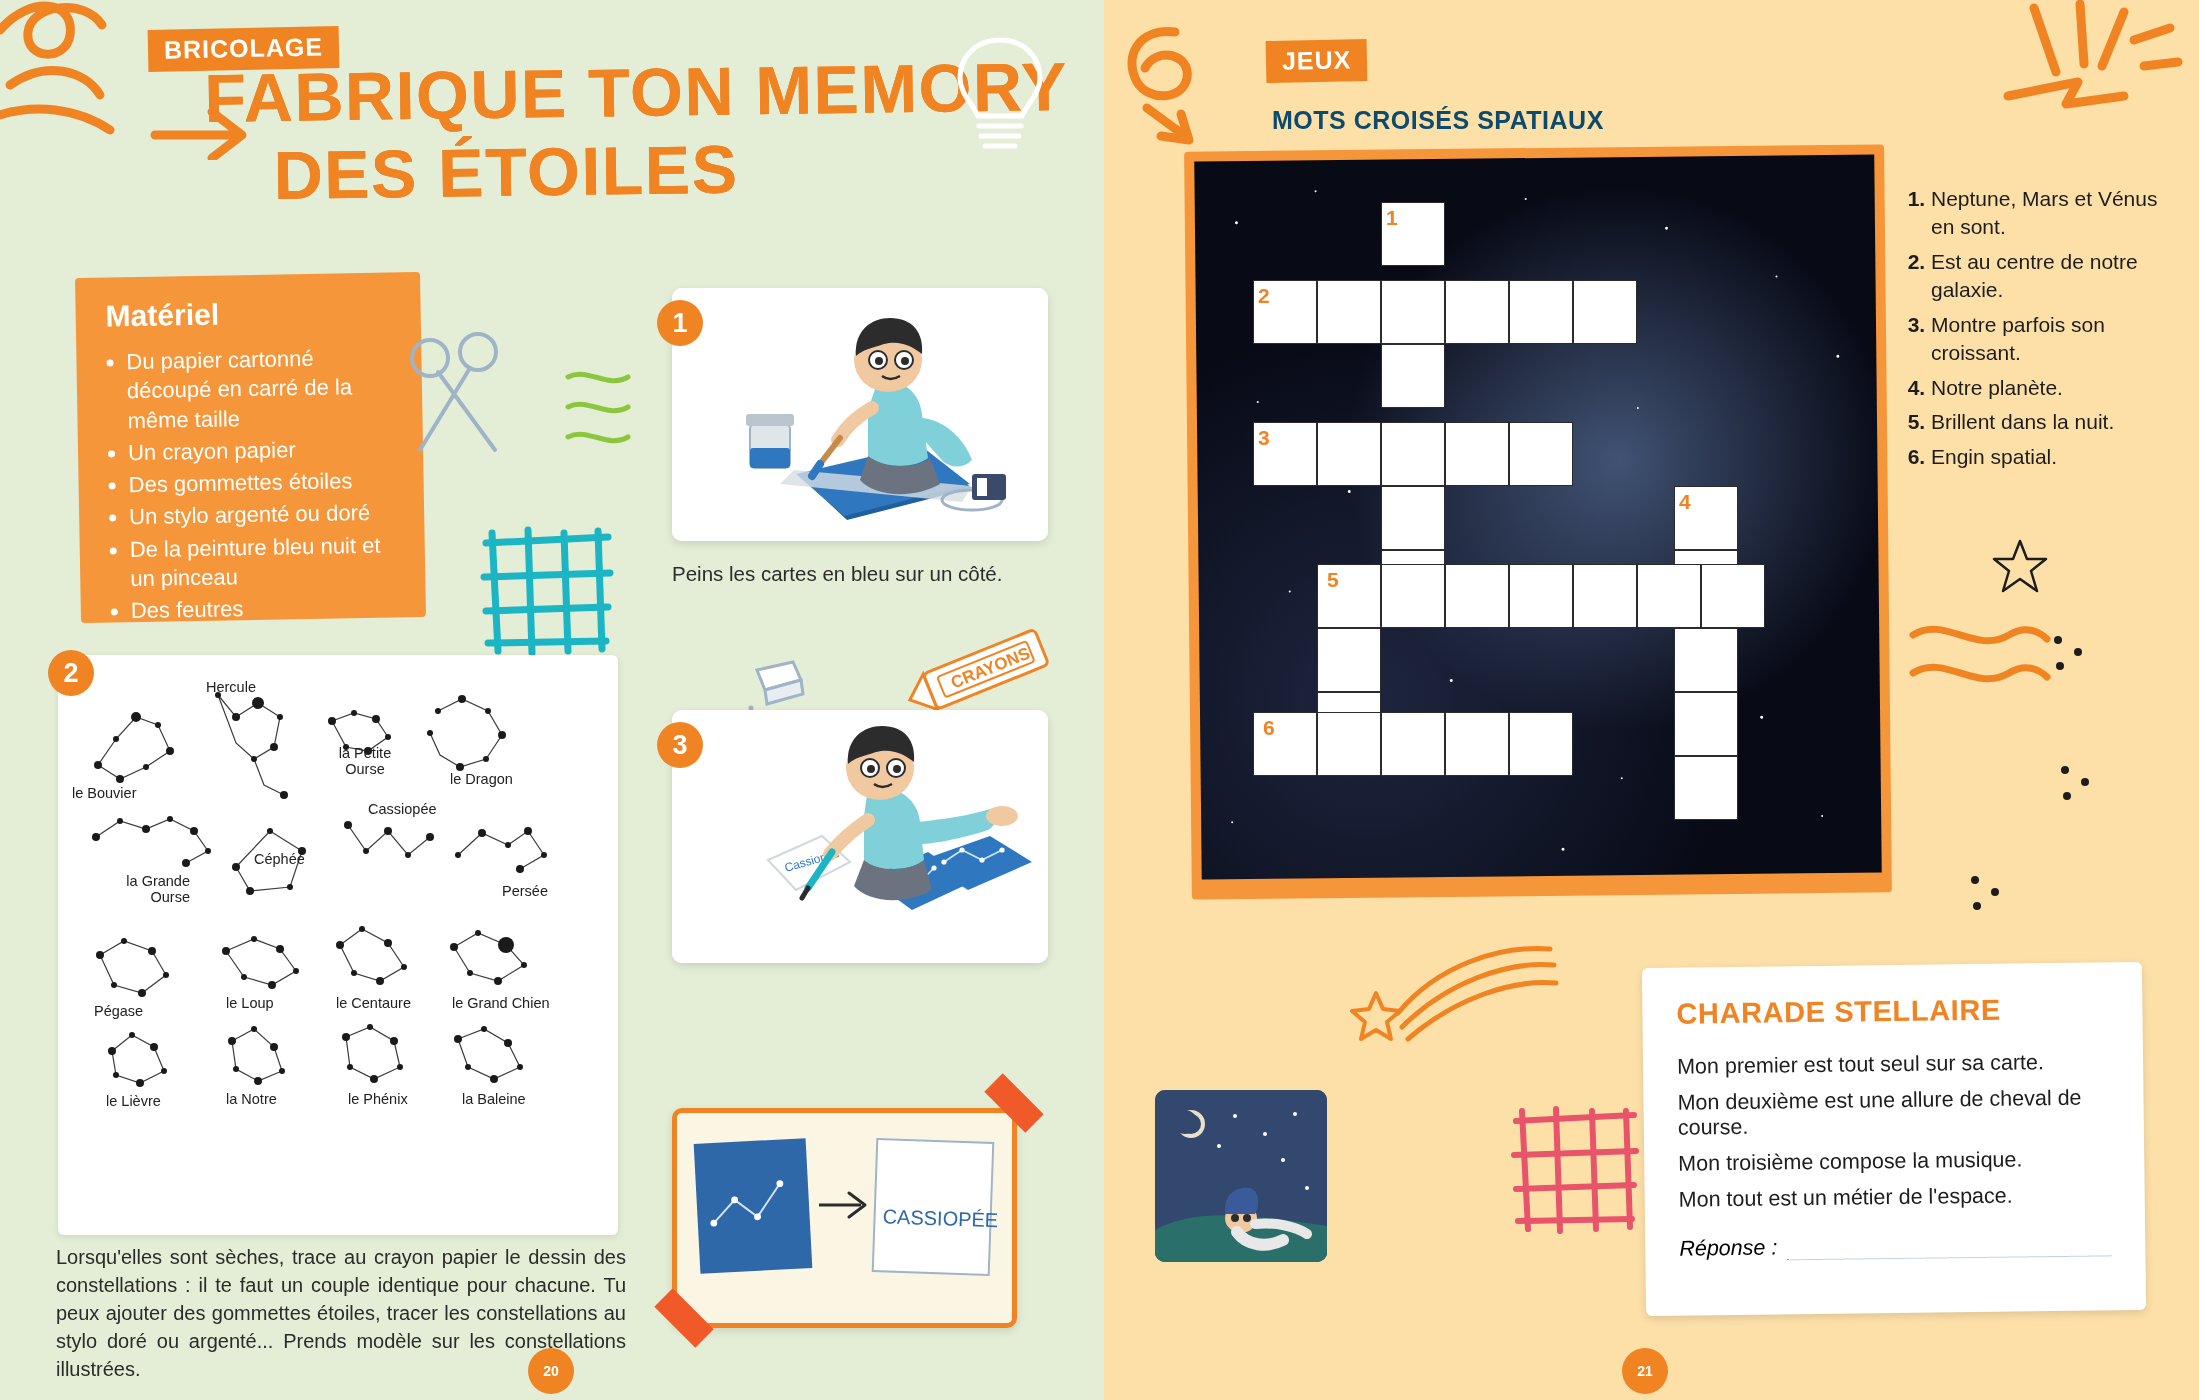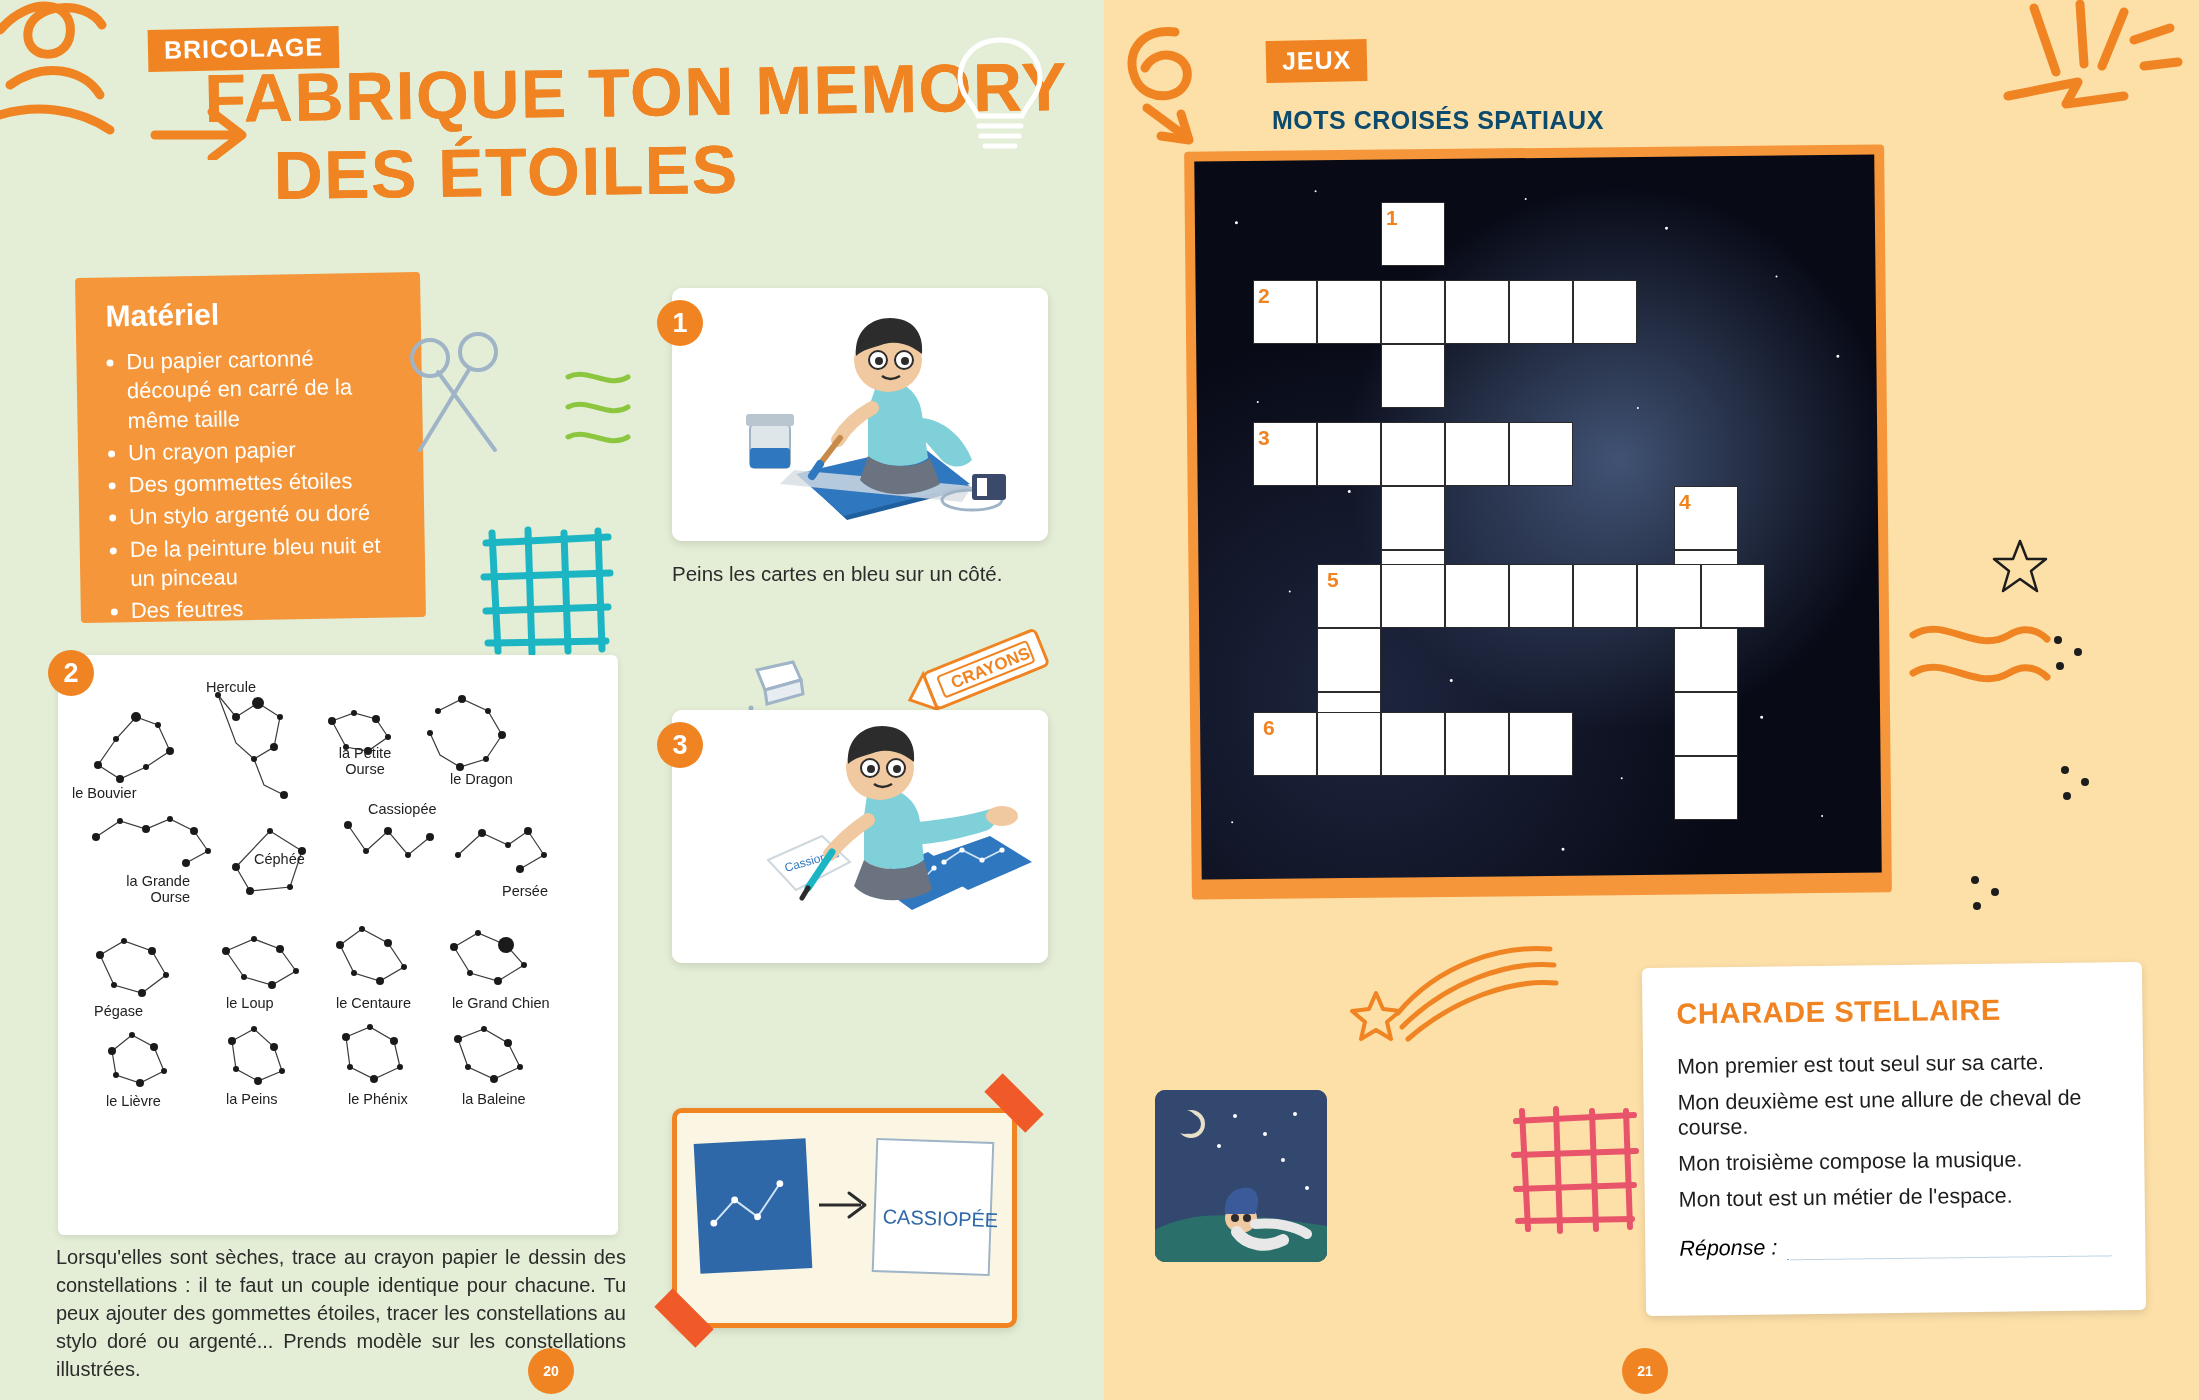--- a/index.html
+++ b/index.html
@@ -485,21 +485,21 @@
       <div class="const-label" style="left:392px;top:116px;">le Dragon</div>
       <div class="const-label" style="left:52px;top:218px;width:80px;white-space:normal;text-align:right;">la Grande Ourse</div>
       <div class="const-label" style="left:196px;top:196px;">Céphée</div>
       <div class="const-label" style="left:310px;top:146px;">Cassiopée</div>
       <div class="const-label" style="left:444px;top:228px;">Persée</div>
       <div class="const-label" style="left:36px;top:348px;">Pégase</div>
       <div class="const-label" style="left:168px;top:340px;">le Loup</div>
       <div class="const-label" style="left:278px;top:340px;">le Centaure</div>
       <div class="const-label" style="left:394px;top:340px;">le Grand Chien</div>
       <div class="const-label" style="left:48px;top:438px;">le Lièvre</div>
-      <div class="const-label" style="left:168px;top:436px;">la Peins</div>
+      <div class="const-label" style="left:168px;top:436px;">la Notre</div>
       <div class="const-label" style="left:290px;top:436px;">le Phénix</div>
       <div class="const-label" style="left:404px;top:436px;">la Baleine</div>
     </div>
 
     <svg class="squiggle" style="left:735px;top:650px;" width="80" height="90" viewBox="0 0 80 90">
       <polygon points="22,20 58,12 66,30 30,40" fill="#fff" stroke="#9fb4c6" stroke-width="3"></polygon>
       <polygon points="30,40 66,30 68,44 32,54" fill="#e7edf1" stroke="#9fb4c6" stroke-width="3"></polygon>
       <circle cx="16" cy="58" r="2.5" fill="#9fb4c6"></circle>
         <circle cx="26" cy="70" r="2.5" fill="#9fb4c6"></circle>
         <circle cx="40" cy="64" r="2.5" fill="#9fb4c6"></circle>
@@ -669,20 +669,30 @@
   <div class="cw-cell" style="left:1674px;top:692px;width:64px;height:64px;"></div>
 
   <div class="cw-num" style="left:1263px;top:716px;">6</div>
   <div class="cw-cell" style="left:1253px;top:712px;width:64px;height:64px;"></div>
   <div class="cw-cell" style="left:1317px;top:712px;width:64px;height:64px;"></div>
   <div class="cw-cell" style="left:1381px;top:712px;width:64px;height:64px;"></div>
   <div class="cw-cell" style="left:1445px;top:712px;width:64px;height:64px;"></div>
   <div class="cw-cell" style="left:1509px;top:712px;width:64px;height:64px;"></div>
   <div class="cw-cell" style="left:1674px;top:756px;width:64px;height:64px;"></div>
 
+  <div class="clues">
+    <ol>
+      <li>Neptune, Mars et Vénus en sont.</li>
+      <li>Est au centre de notre galaxie.</li>
+      <li>Montre parfois son croissant.</li>
+      <li>Notre planète.</li>
+      <li>Brillent dans la nuit.</li>
+      <li>Engin spatial.</li>
+    </ol>
+  </div>
 
   <svg class="squiggle" style="left:1988px;top:535px;" width="64" height="64" viewBox="0 0 64 64">
     <polygon points="32,6 39,24 58,24 43,36 49,56 32,44 15,56 21,36 6,24 25,24" fill="none" stroke="#1d1d1d" stroke-width="2.5" stroke-linejoin="round"></polygon>
   </svg>
 
   <svg class="squiggle" style="left:1905px;top:615px;" width="150" height="110" viewBox="0 0 150 110">
     <path d="M8,20 C40,0 70,40 104,20 C120,10 134,16 142,24" fill="none" stroke="#f08422" stroke-width="7" stroke-linecap="round"></path>
     <path d="M8,58 C40,38 70,78 104,58 C120,48 134,54 142,62" fill="none" stroke="#f08422" stroke-width="7" stroke-linecap="round"></path>
   </svg>
 

